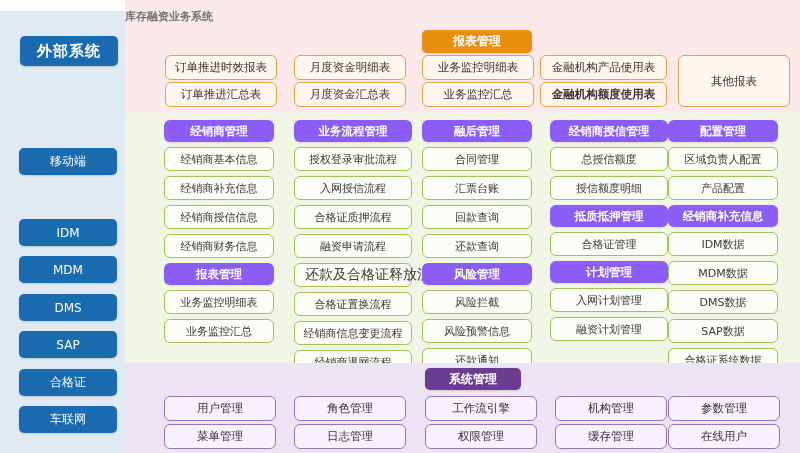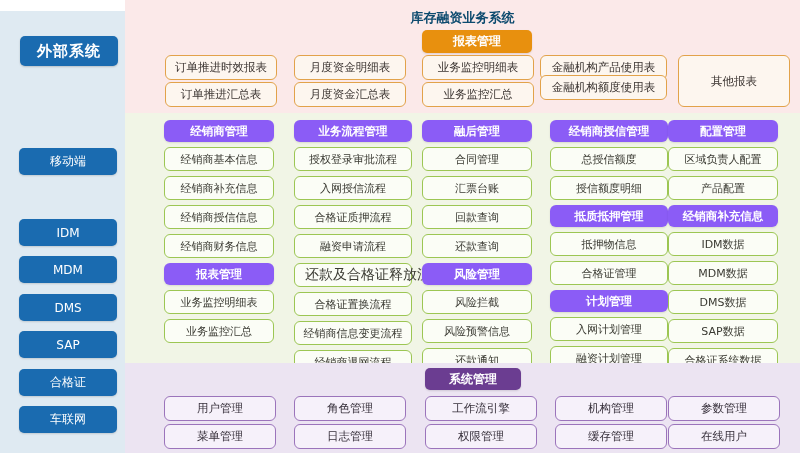--- a/index.html
+++ b/index.html
@@ -34,22 +34,22 @@
   }
 
   
   .sec{position:absolute;left:125px;width:675px;}
   .sec-report{top:0;height:113px;background:#fbe9e9;}
   .sec-core{top:113px;height:250px;background:#f1f5e6;}
   .sec-system{top:363px;height:90px;background:#ece4f2;}
 
   
   .sys-title{
-    position:absolute;left:0;top:9px;width:675px;text-align:center;
-    font-size:13px;font-weight:bold;color:#0c4a6e;
+    position:absolute;left:0;top:9px;width:675px;
+    font-size:11px;font-weight:bold;color:#737373;
   }
   .report-head{
     position:absolute;left:297px;top:30px;width:110px;height:23px;
     background:#e8900e;border-radius:5px;
     color:#ffffff;font-size:12px;font-weight:bold;
     display:flex;align-items:center;justify-content:center;
     box-shadow:0 1px 2px rgba(0,0,0,.12);
   }
   .rbox{
     position:absolute;height:23px;
@@ -116,21 +116,21 @@
     <div class="sys-title">库存融资业务系统</div>
     <div class="report-head">报表管理</div>
     <div id="report-items">
         <div class="rbox" style="left: 40px; width: 110px; top: 55px;">订单推进时效报表</div>
         <div class="rbox" style="left: 40px; width: 110px; top: 82px;">订单推进汇总表</div>
         <div class="rbox" style="left: 169px; width: 110px; top: 55px;">月度资金明细表</div>
         <div class="rbox" style="left: 169px; width: 110px; top: 82px;">月度资金汇总表</div>
         <div class="rbox" style="left: 297px; width: 110px; top: 55px;">业务监控明细表</div>
         <div class="rbox" style="left: 297px; width: 110px; top: 82px;">业务监控汇总</div>
         <div class="rbox" style="left: 415px; width: 125px; top: 55px;">金融机构产品使用表</div>
-        <div class="rbox" style="left: 415px; width: 125px; top: 75px;">金融机构额度使用表</div>
+        <div class="rbox" style="left: 415px; width: 125px; top: 82px; font-weight: bold;">金融机构额度使用表</div>
         <div class="rbox tall" style="left: 553px; width: 110px; top: 55px;">其他报表</div>
       </div>
   </div>
 
   <div class="sec sec-core">
     <div id="core-columns">
         <div class="gcol" style="left: 39px; top: 7px;">
           <div class="ghead">经销商管理</div>
           <div class="gitem">经销商基本信息</div>
           <div class="gitem">经销商补充信息</div>
@@ -161,21 +161,20 @@
           <div class="gitem">风险拦截</div>
           <div class="gitem">风险预警信息</div>
           <div class="gitem">还款通知</div>
           <div class="gitem">黑名单信息</div>
         </div>
         <div class="gcol" style="left: 425px; top: 7px; width: 118px;">
           <div class="ghead">经销商授信管理</div>
           <div class="gitem">总授信额度</div>
           <div class="gitem">授信额度明细</div>
           <div class="ghead">抵质抵押管理</div>
-          <div class="gitem">抵押物信息</div>
           <div class="gitem">合格证管理</div>
           <div class="ghead">计划管理</div>
           <div class="gitem">入网计划管理</div>
           <div class="gitem">融资计划管理</div>
         </div>
         <div class="gcol" style="left: 543px; top: 7px;">
           <div class="ghead">配置管理</div>
           <div class="gitem">区域负责人配置</div>
           <div class="gitem">产品配置</div>
           <div class="ghead">经销商补充信息</div>

